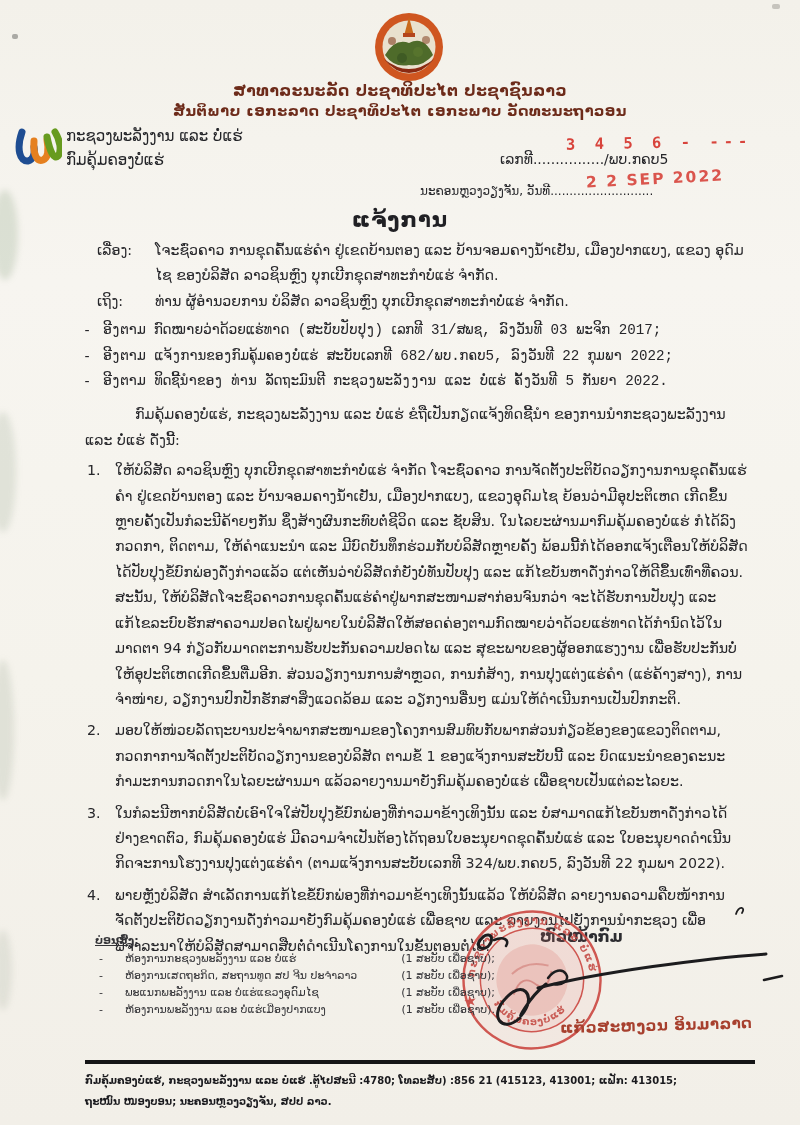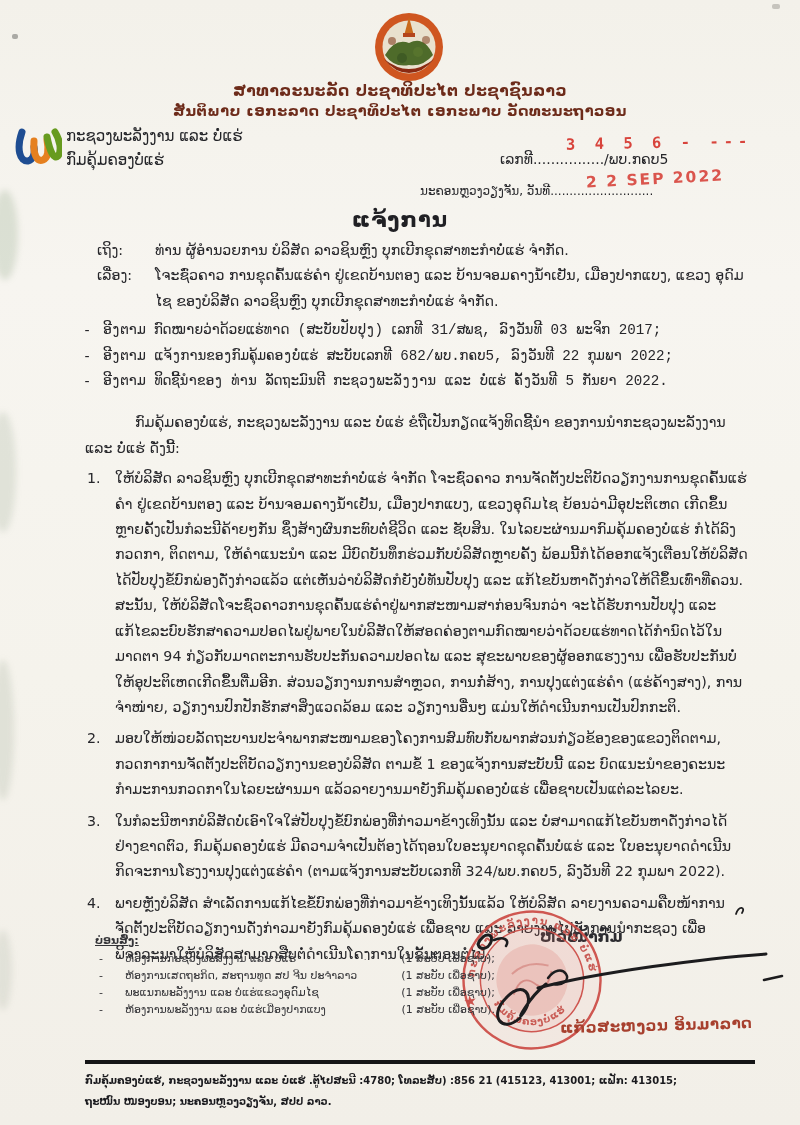--- a/index.html
+++ b/index.html
@@ -33,21 +33,21 @@
          font-size:21px;font-weight:bold;color:#202024;letter-spacing:1px;}
   .content{position:absolute;left:85px;top:238px;width:663px;height:722px;overflow:hidden;
            font-size:14.2px;line-height:25.4px;}
   .addr{display:flex;}
   .addr-label{width:58px;padding-left:12px;flex:none;}
   .addr-text{flex:1;}
   .refs{margin:4px 0 0 -14px;}
   .ref-row{display:flex;}
   .ref-dash{width:32px;flex:none;text-align:center;}
   .ref-text{flex:1;font-family:Liberation Mono, monospace;}
-  .intro{margin-top:16px;text-indent:50px;}
+  .intro{margin-top:8px;text-indent:50px;}
   .num-list{margin-top:5px;}
   .num-item{display:flex;margin-bottom:6px;}
   .num{width:28px;flex:none;padding-left:2px;}
   .num-text{flex:1;}
   .pen-mark{position:absolute;left:734px;top:904px;}
   
   .sig-title{position:absolute;left:540px;top:928px;font-size:15.5px;font-weight:bold;color:#2c2c30;}
   .stamp{position:absolute;left:452px;top:905px;width:160px;height:150px;transform:rotate(-10deg);opacity:.92;}
   .signature{position:absolute;left:458px;top:922px;width:330px;height:110px;}
   .sig-name{position:absolute;left:560px;top:1016px;width:236px;font-size:15px;font-weight:bold;
@@ -114,26 +114,26 @@
 
   <div class="refline"><span>ເລກທີ</span><span>................</span><span>/ພບ.ກຄບ5</span></div>
   <div class="hand-number">3 4 5 6 - ---</div>
   <div class="dateline"><span>ນະຄອນຫຼວງວຽງຈັນ, ວັນທີ</span><span>...........................</span></div>
   <div class="date-stamp">2 2 SEP 2022</div>
 
   <div class="title">ແຈ້ງການ</div>
 
   <div class="content">
     <div class="addr">
+      <span class="addr-label">ເລື່ອງ:</span>
+      <span class="addr-text">ໂຈະຊົ່ວຄາວ ການຂຸດຄົ້ນແຮ່ຄຳ ຢູ່ເຂດບ້ານຕອງ ແລະ ບ້ານຈອມຄາງນ້ຳເຢັນ, ເມືອງປາກແບງ, ແຂວງ ອຸດົມໄຊ ຂອງບໍລິສັດ ລາວຊິນຫຼົງ ບຸກເບີກຂຸດສາທະກຳບໍ່ແຮ່ ຈຳກັດ.</span>
+    </div>
+    <div class="addr">
       <span class="addr-label">ເຖິງ:</span>
       <span class="addr-text">ທ່ານ ຜູ້ອຳນວຍການ ບໍລິສັດ ລາວຊິນຫຼົງ ບຸກເບີກຂຸດສາທະກຳບໍ່ແຮ່ ຈຳກັດ.</span>
-    </div>
-    <div class="addr">
-      <span class="addr-label">ເລື່ອງ:</span>
-      <span class="addr-text">ໂຈະຊົ່ວຄາວ ການຂຸດຄົ້ນແຮ່ຄຳ ຢູ່ເຂດບ້ານຕອງ ແລະ ບ້ານຈອມຄາງນ້ຳເຢັນ, ເມືອງປາກແບງ, ແຂວງ ອຸດົມໄຊ ຂອງບໍລິສັດ ລາວຊິນຫຼົງ ບຸກເບີກຂຸດສາທະກຳບໍ່ແຮ່ ຈຳກັດ.</span>
     </div>
 
     <div class="refs">
       <div class="ref-row">
         <span class="ref-dash">-</span>
         <span class="ref-text">ອີງຕາມ ກົດໝາຍວ່າດ້ວຍແຮ່ທາດ (ສະບັບປັບປຸງ) ເລກທີ 31/ສພຊ, ລົງວັນທີ 03 ພະຈິກ 2017;</span>
       </div>
       <div class="ref-row">
         <span class="ref-dash">-</span>
         <span class="ref-text">ອີງຕາມ ແຈ້ງການຂອງກົມຄຸ້ມຄອງບໍ່ແຮ່ ສະບັບເລກທີ 682/ພບ.ກຄບ5, ລົງວັນທີ 22 ກຸມພາ 2022;</span>

